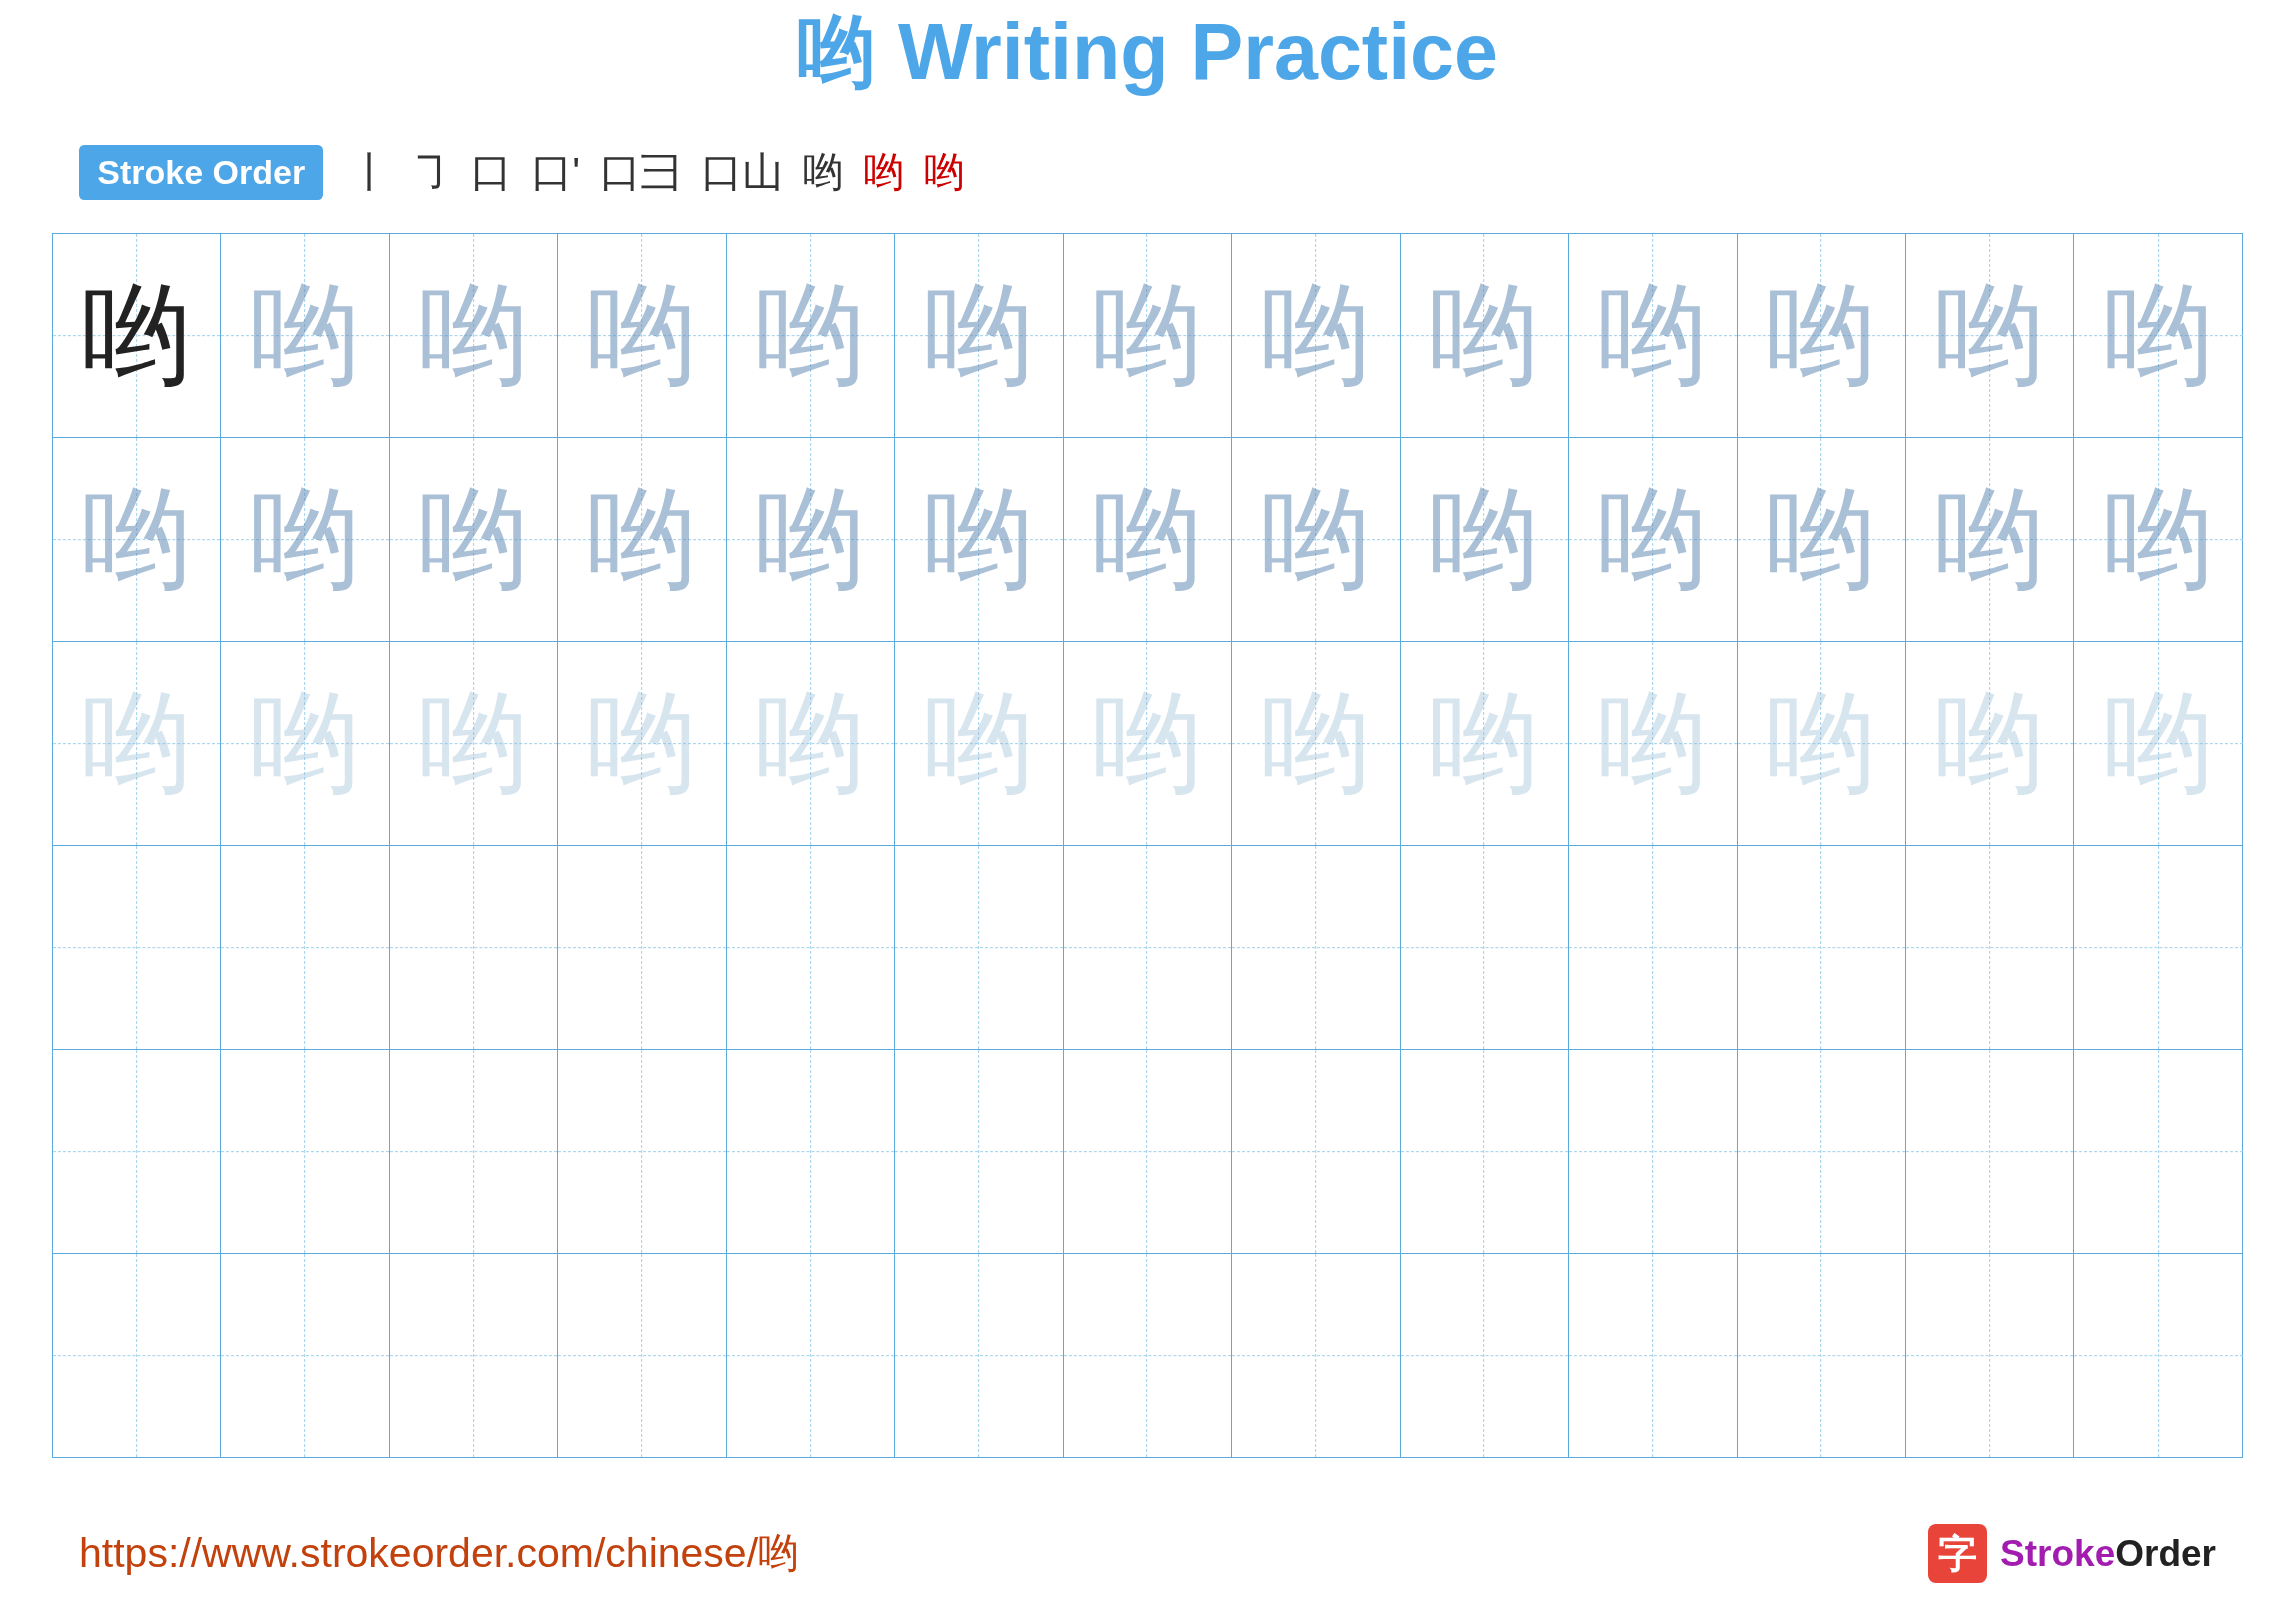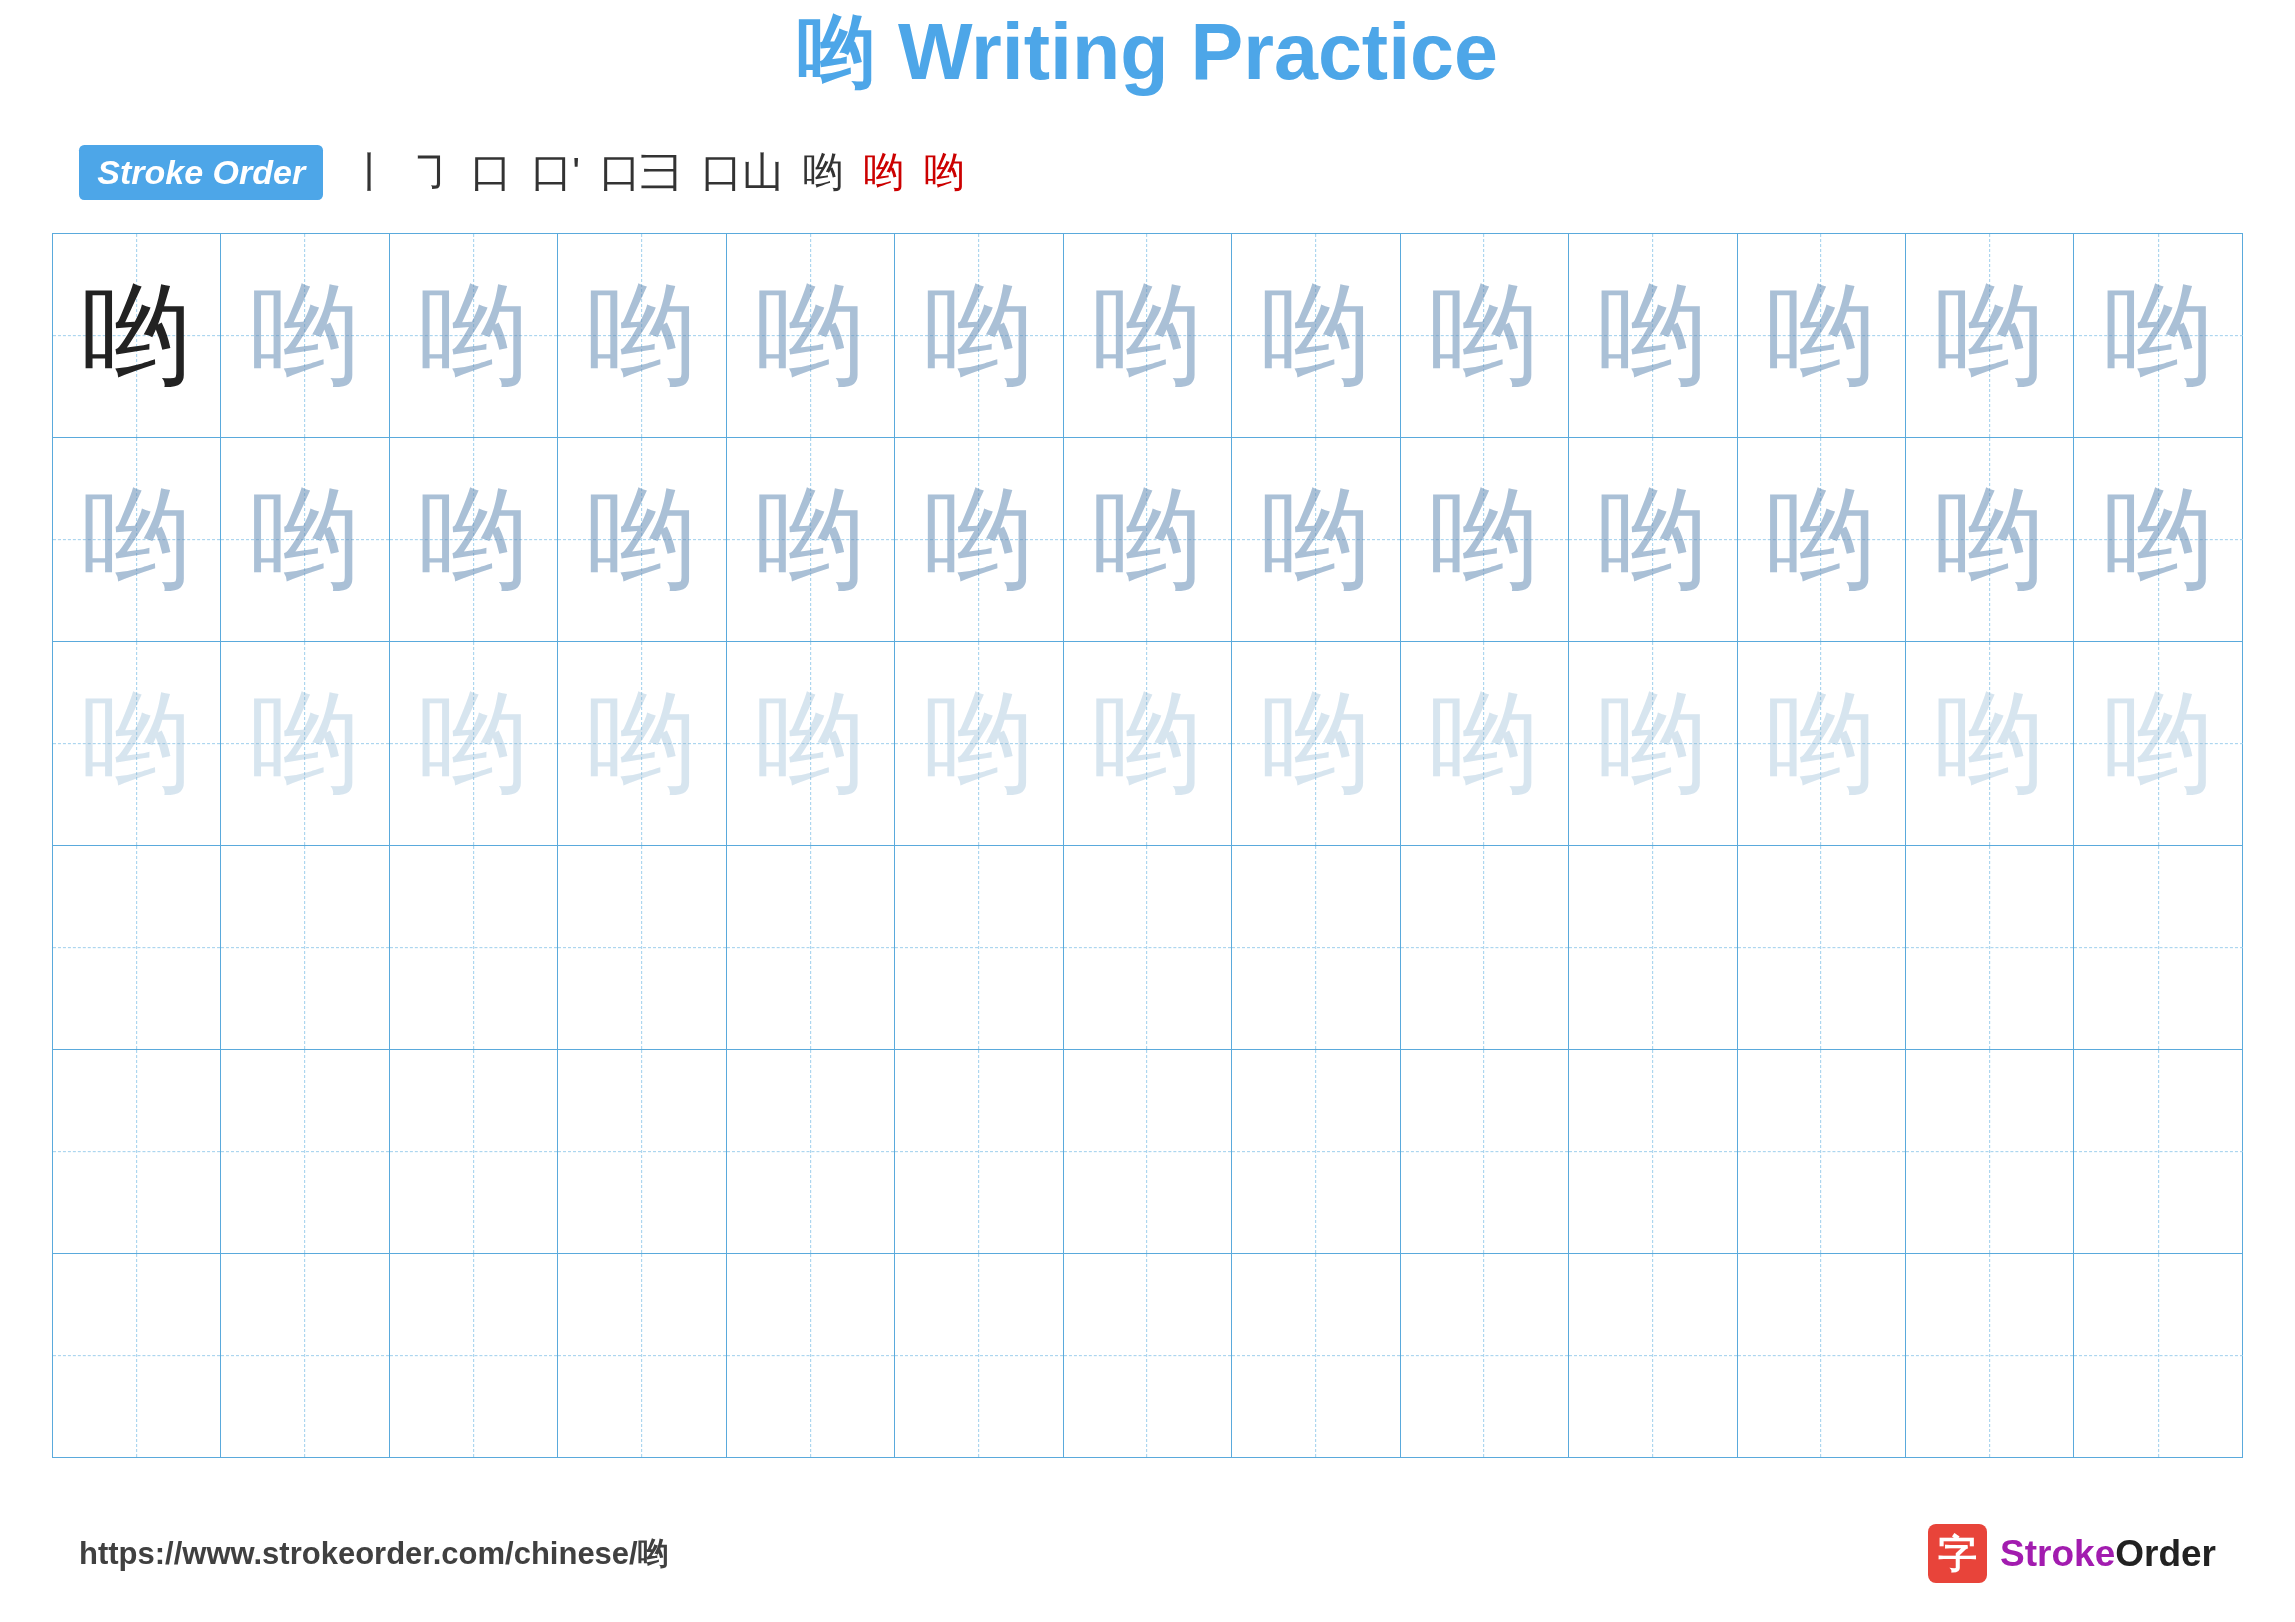--- a/index.html
+++ b/index.html
@@ -33,21 +33,20 @@
     }
 
     .stroke-order-badge {
       background-color: #4da6e8;
       color: white;
       font-size: 34px;
       font-weight: bold;
       padding: 7.9px 18.3px;
       border-radius: 5.2px;
       white-space: nowrap;
-      font-style: italic;
     }
 
     .stroke-sequence {
       display: flex;
       align-items: center;
       gap: 19.6px;
       font-size: 41px;
     }
 
     .stroke-step {
@@ -136,23 +135,22 @@
       bottom: 39px;
       left: 0;
       right: 0;
       display: flex;
       justify-content: space-between;
       align-items: center;
       padding: 0 79px;
     }
 
     .footer-url {
-      color: #404040;
-      font-size: 31px;
-      font-weight: bold;
+      color: #c2410c;
+      font-size: 41px;
     }
 
     .footer-logo {
       display: flex;
       align-items: center;
       gap: 13px;
     }
 
     .logo-icon {
       width: 59px;

